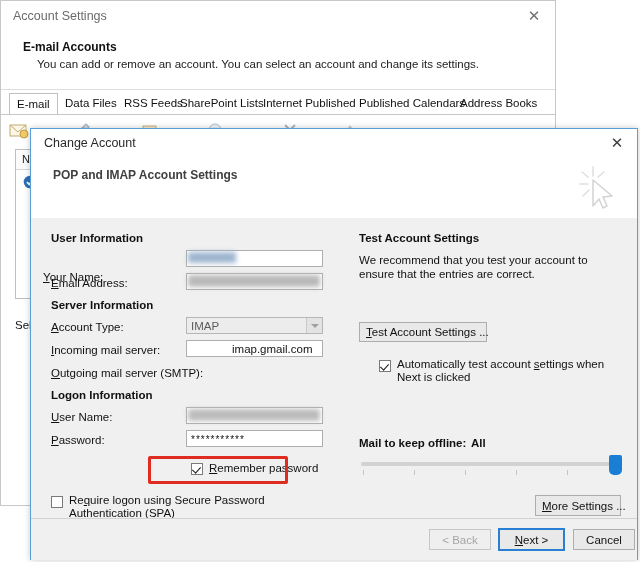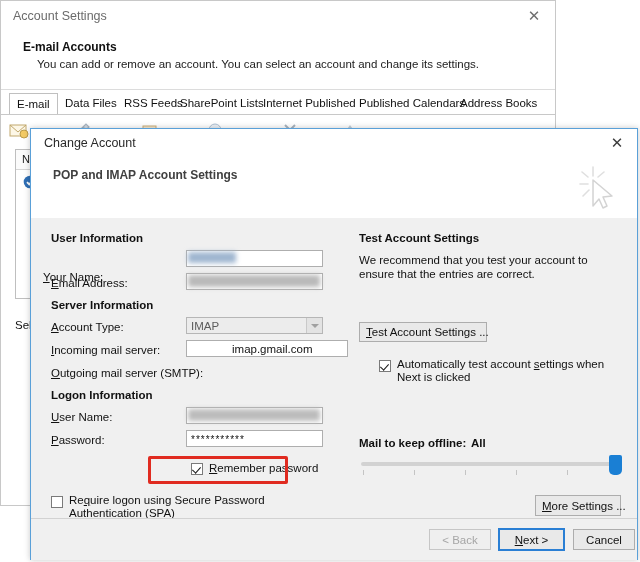--- a/index.html
+++ b/index.html
@@ -290,21 +290,21 @@
 
     <div class="fld-label" style="left:20px;top:103px;">
       <u>A</u>ccount Type:
     </div>
     <div class="txtbox disabledbox" style="left:155px;top:99px;width:137px;">IMAP</div>
     <div class="ddl-arrow" style="left:275px;top:100px;"></div>
 
     <div class="fld-label" style="left:20px;top:126px;">
       <u>I</u>ncoming mail server:
     </div>
-    <div class="txtbox" style="left:155px;top:122px;width:162px;padding-left:45px;">imap.gmail.com</div>
+    <div class="txtbox" style="left:155px;top:122px;width:137px;padding-left:45px;">imap.gmail.com</div>
 
     <div class="fld-label" style="left:20px;top:149px;">
       <u>O</u>utgoing mail server (SMTP):
     </div>
 
     <div class="grp-title" style="left:20px;top:171px;">Logon Information</div>
 
     <div class="fld-label" style="left:20px;top:193px;">
       <u>U</u>ser Name:
     </div>

